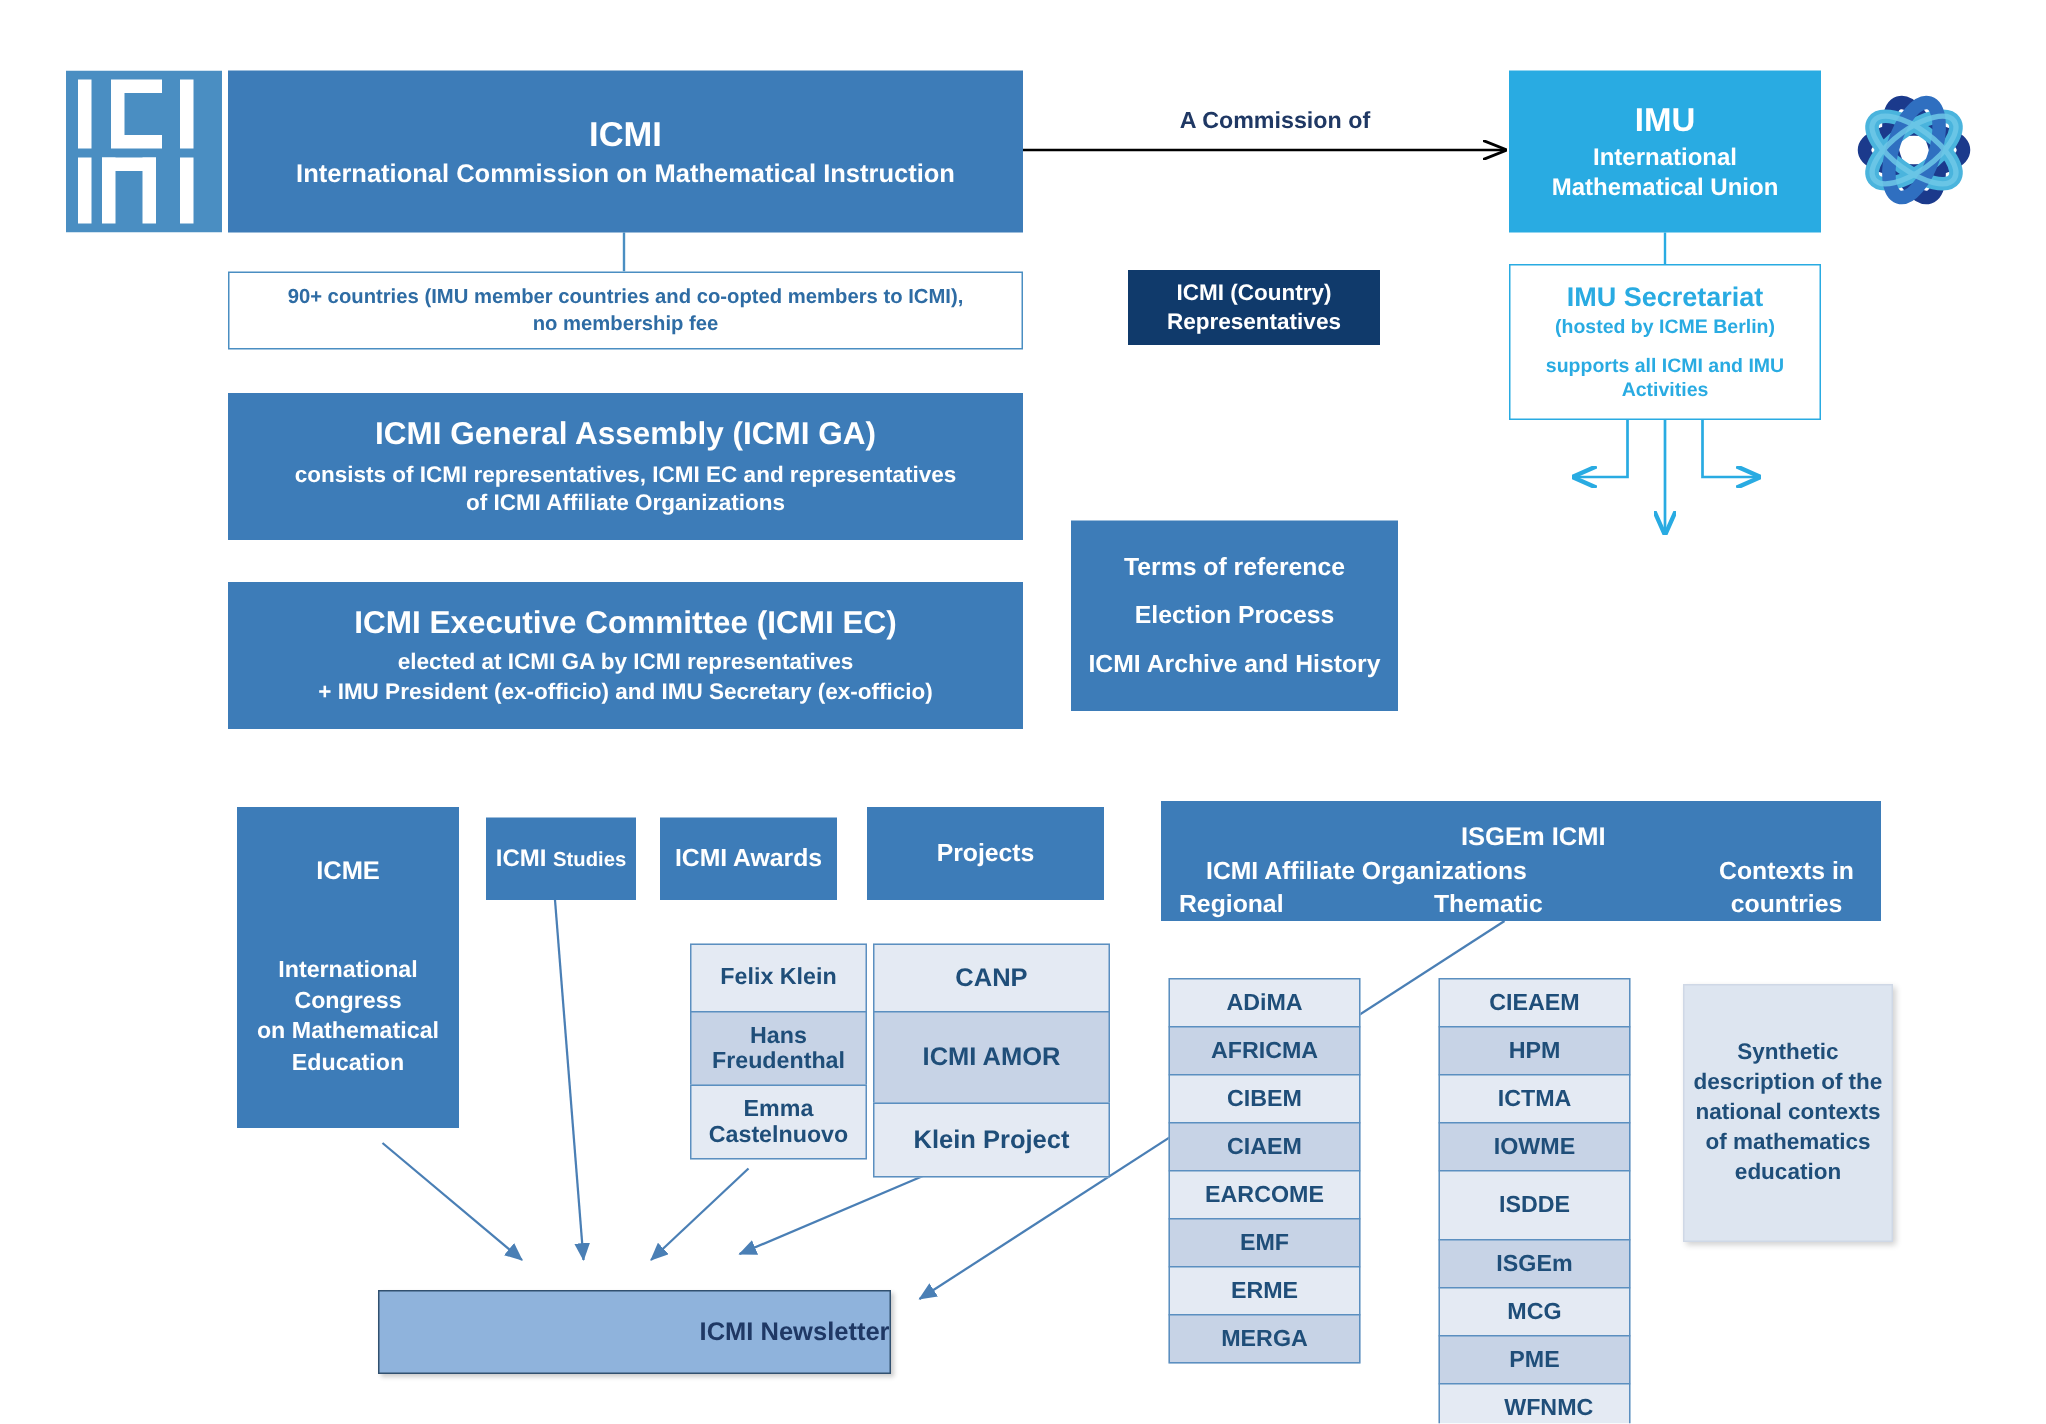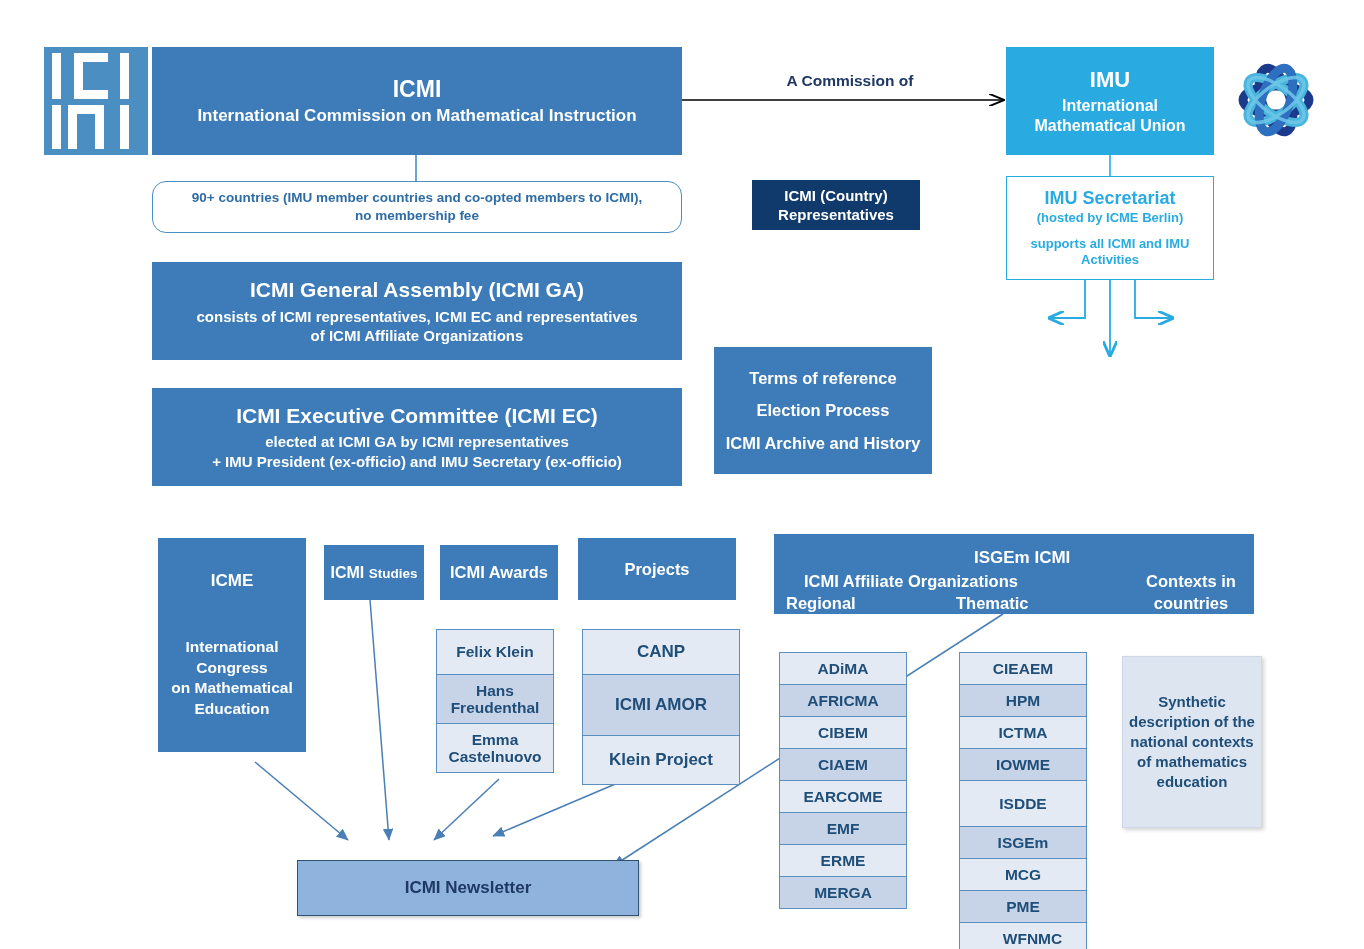--- a/index.html
+++ b/index.html
@@ -94,21 +94,21 @@
     font-size:15.5px;
     line-height:1.12;
   }
 
   
   #icmi-logo{left:44px;top:47px;width:104px;height:108px;}
   #icmi-main{left:152px;top:47px;width:530px;height:108px;}
   #icmi-main .t1{font-size:23px;line-height:1.25;}
   #icmi-main .t2{font-size:17px;line-height:1.3;margin-top:2px;}
 
-  #countries{left:152px;top:181px;width:530px;height:52px;font-size:13.5px;line-height:1.35;padding:0 20px;border-radius:14px;}
+  #countries{left:152px;top:181px;width:530px;height:52px;font-size:13.5px;line-height:1.35;padding:0 20px;}
 
   #ga{left:152px;top:262px;width:530px;height:98px;padding:4px 12px;}
   #ga .t1{font-size:21px;line-height:1.3;}
   #ga .t2{font-size:15px;line-height:1.3;margin-top:3px;}
 
   #ec{left:152px;top:388px;width:530px;height:98px;padding:4px 12px;}
   #ec .t1{font-size:21px;line-height:1.3;}
   #ec .t2{font-size:15px;line-height:1.35;margin-top:3px;}
 
   #commission-label{left:700px;top:72px;width:300px;text-align:center;color:#1f3864;font-weight:bold;font-size:15.5px;}
@@ -144,23 +144,23 @@
   #around{left:774px;top:534px;width:480px;height:80px;}
 
   #synthetic{left:1122px;top:656px;width:140px;height:172px;
      background:#dde5f0;border:1px solid #cfd8e6;color:#1f4e79;
      display:flex;align-items:center;justify-content:center;text-align:center;
      font-weight:bold;font-size:15px;line-height:1.33;
      box-shadow:2px 2px 4px rgba(0,0,0,.18);}
 
   #newsletter{left:252px;top:860px;width:342px;height:56px;
      background:#8fb3dc;border:1.5px solid #31506f;color:#1f3864;
-     display:flex;align-items:center;justify-content:center;
+     display:flex;align-items:center;justify-content:flex-end;
      font-weight:bold;font-size:17px;
-     box-shadow:2px 2px 3px rgba(0,0,0,.2);margin-left:45px;}
+     box-shadow:2px 2px 3px rgba(0,0,0,.2);}
 
   .stack{position:absolute;}
   .stack .cell-light,.stack .cell-mid{box-sizing:border-box;}
 
   svg.overlay{position:absolute;left:0;top:0;width:1364px;height:949px;pointer-events:none;}
 
   
   .around-lbl{position:absolute;color:#fff;font-weight:bold;}
 </style>
 </head>
@@ -299,21 +299,21 @@
   <div class="abs box-solid" id="studies">
     <div style="white-space:nowrap;">
       <span class="big">ICMI</span>
       <span class="small">Studies</span>
     </div>
   </div>
 
   <div class="abs box-solid" id="awards">
     <div>ICMI Awards</div>
   </div>
-  <div class="abs stack" id="awards-stack" style="left:436px;top:629px;width:118px;">
+  <div class="abs stack" id="awards-stack" style="left:460px;top:629px;width:118px;">
     <div class="cell-light" style="height:46px;">Felix Klein</div>
     <div class="cell-mid" style="height:50px;margin-top:-1px;">Hans Freudenthal</div>
     <div class="cell-light" style="height:50px;margin-top:-1px;">Emma Castelnuovo</div>
   </div>
 
   <div class="abs box-solid" id="projects">
     <div>Projects</div>
   </div>
   <div class="abs stack" id="projects-stack" style="left:582px;top:629px;width:158px;">
     <div class="cell-light" style="height:46px;font-size:17px;">CANP</div>

